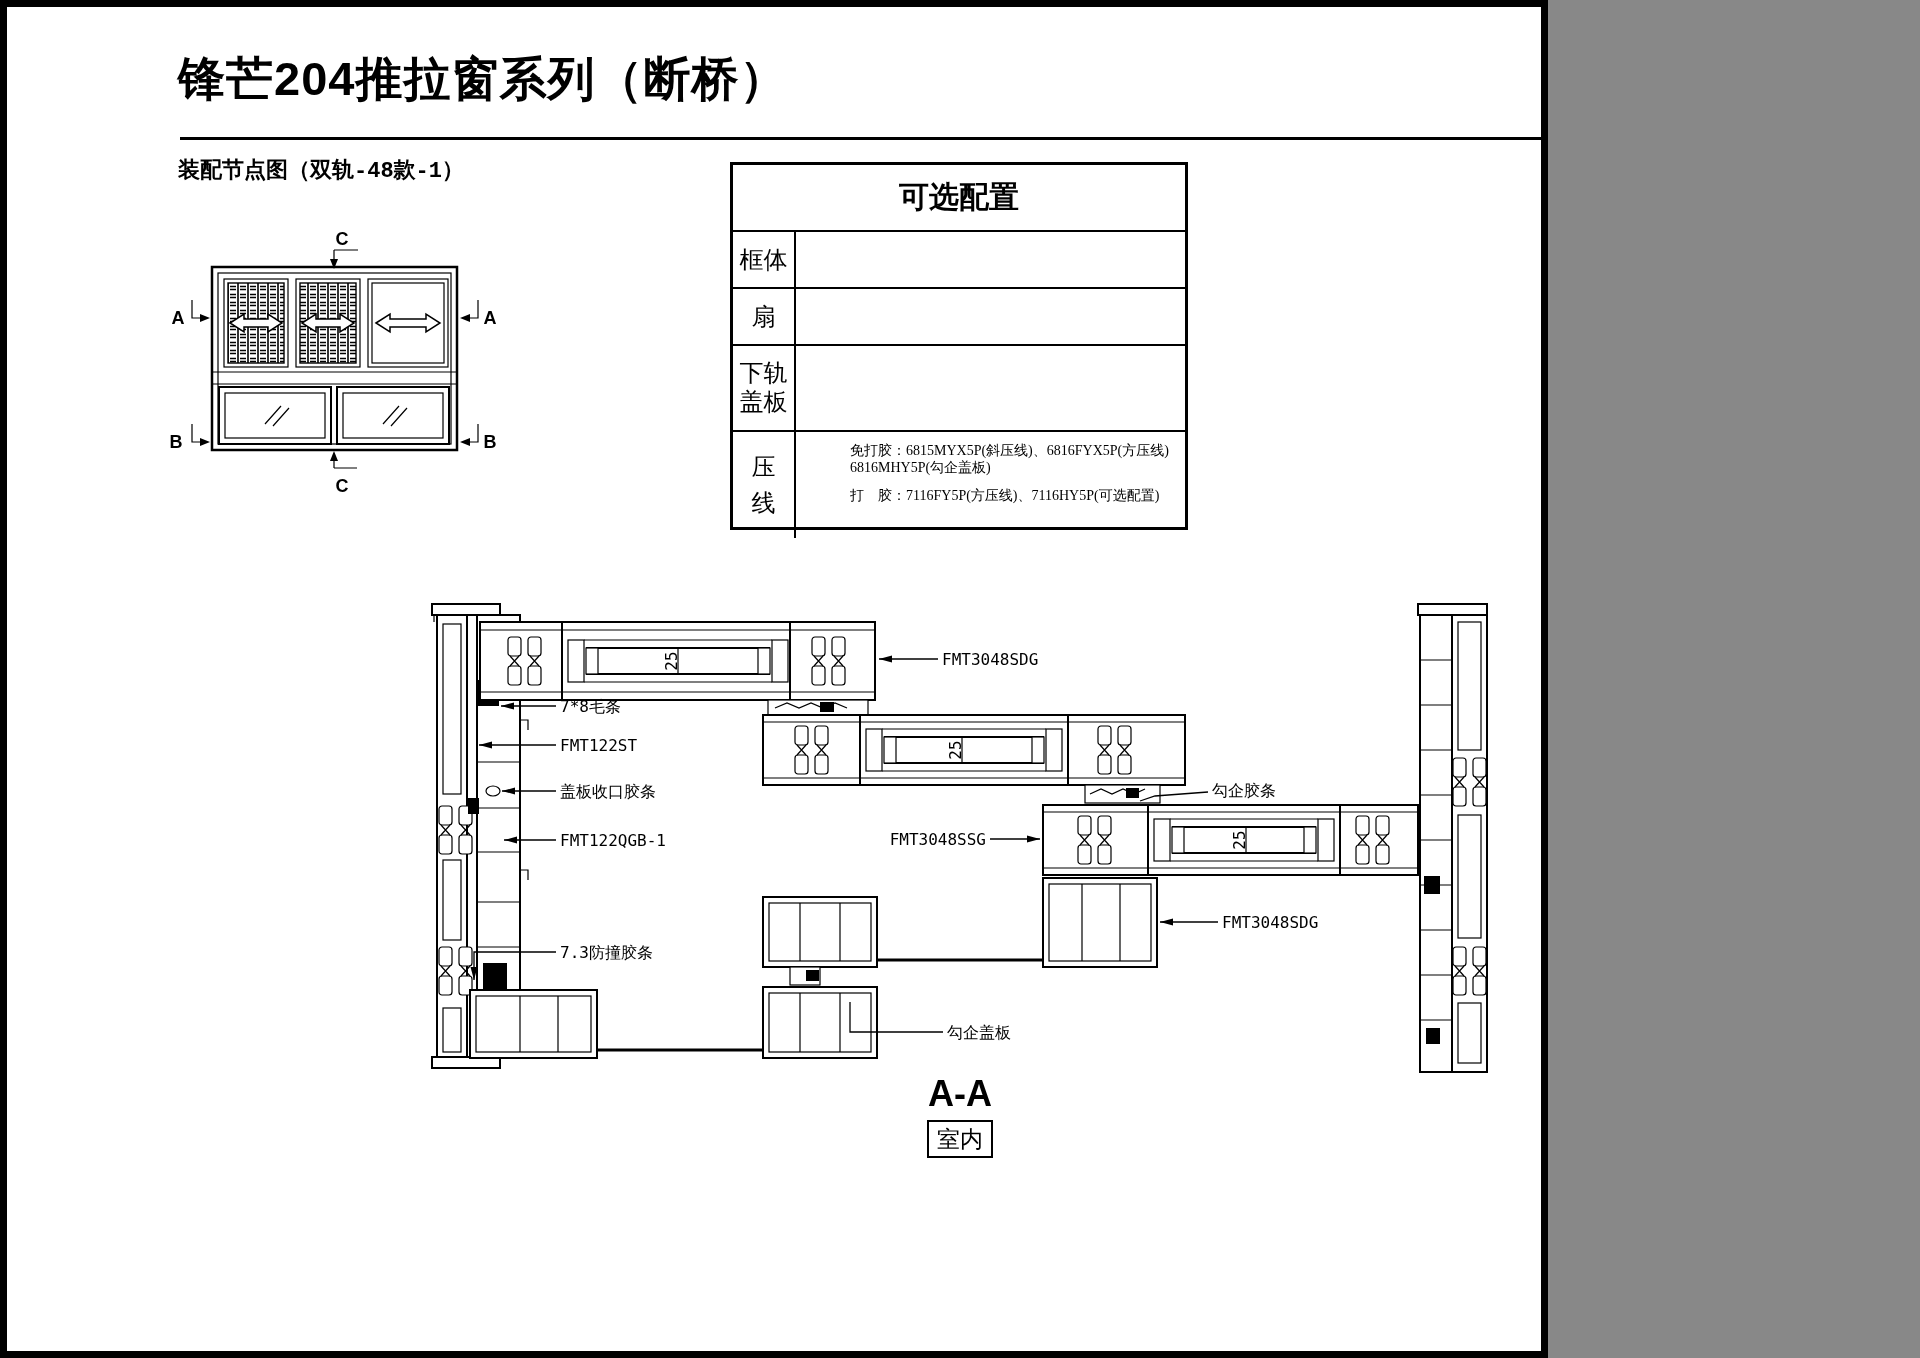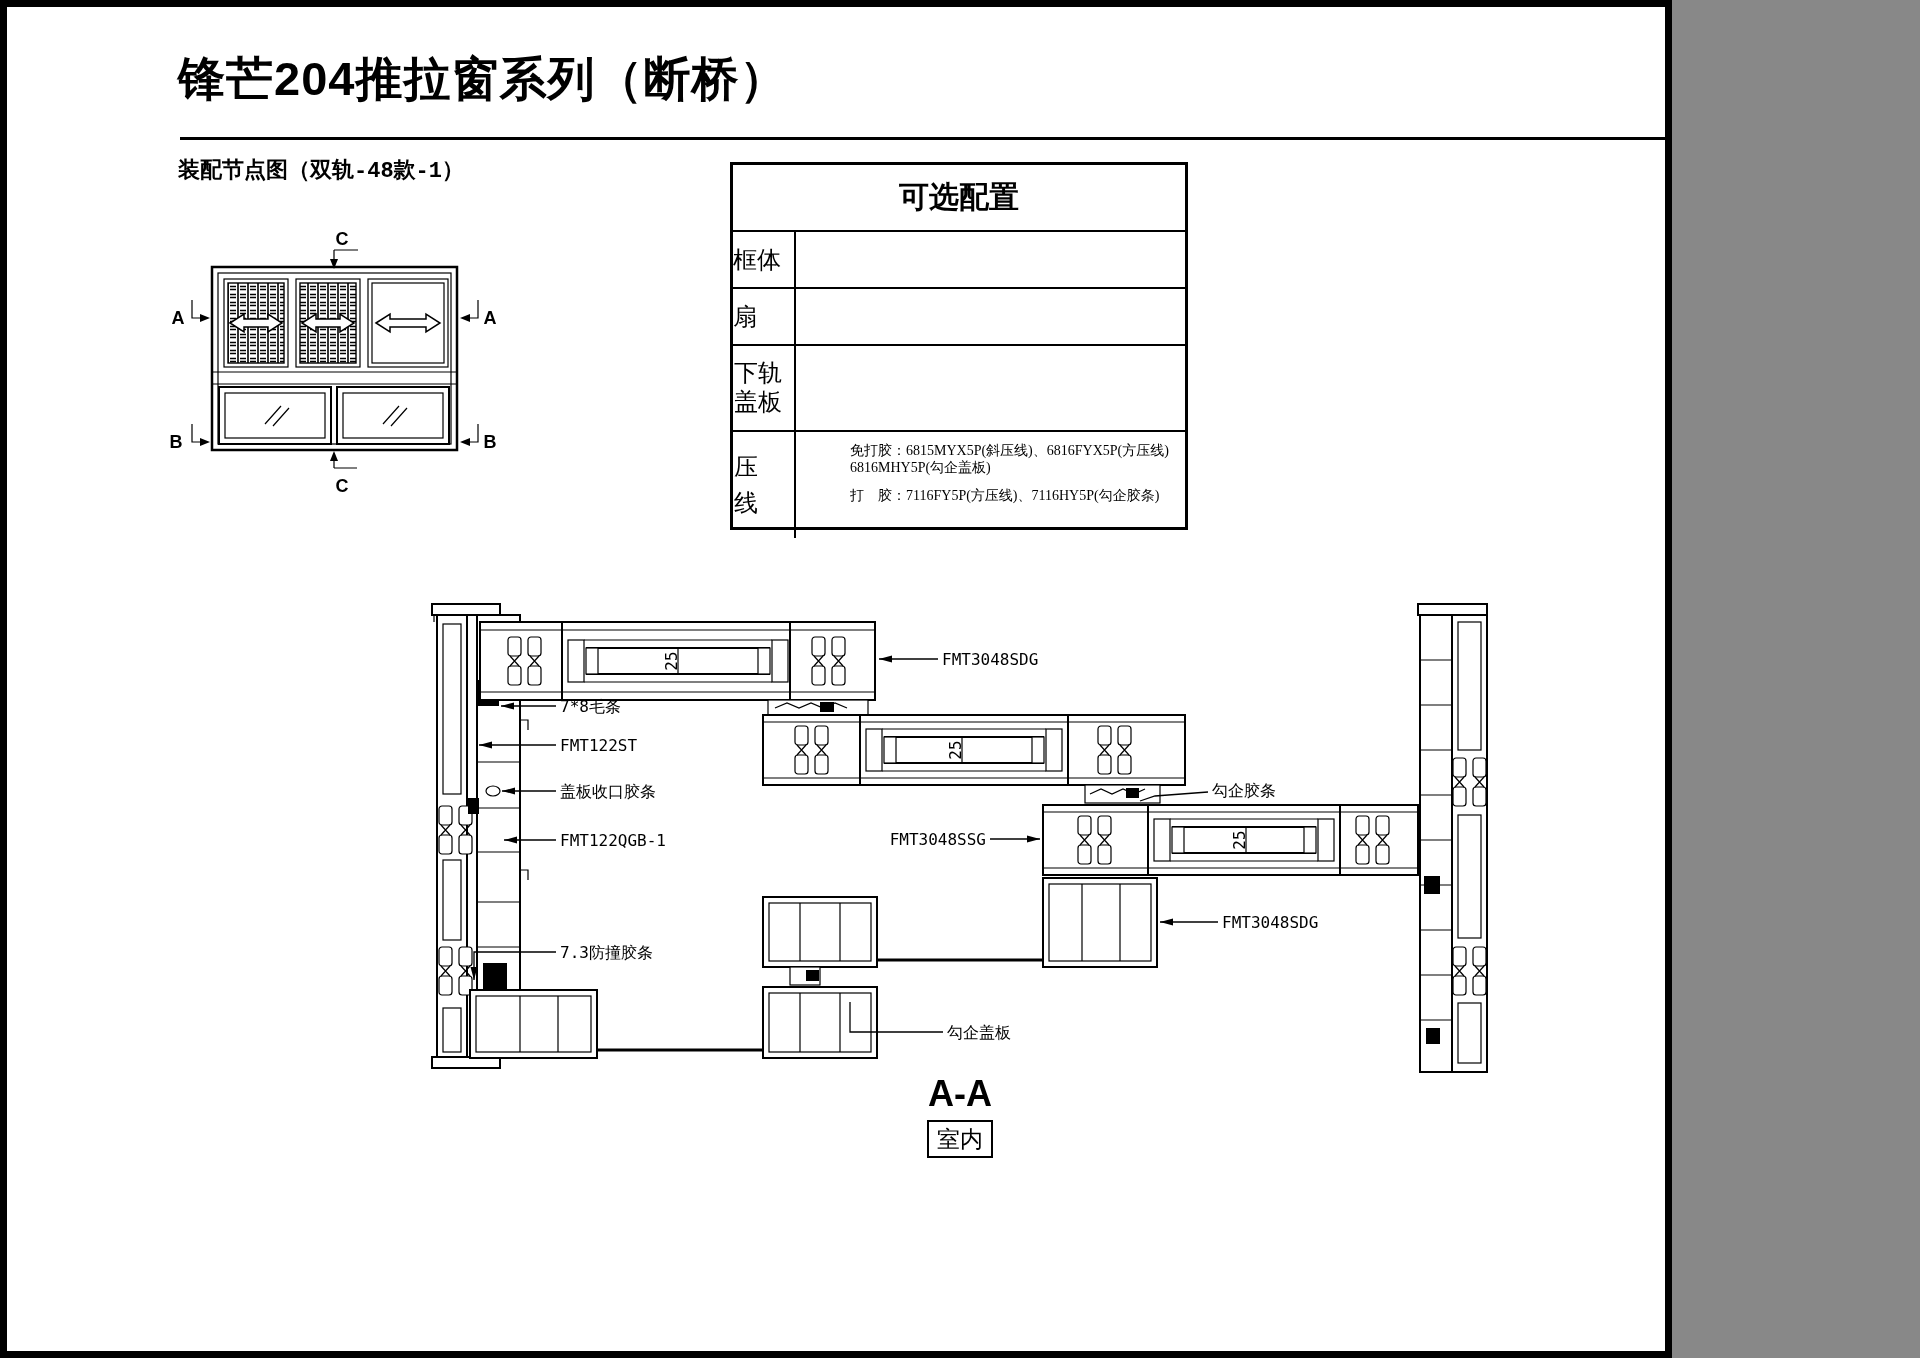--- a/index.html
+++ b/index.html
@@ -1,30 +1,30 @@
 <!DOCTYPE html>
 <html><head>
 <meta charset="utf-8">
 <style>
   html,body{margin:0;padding:0;background:#888;}
-  .page{position:relative;width:1672px;height:1358px;background:#fff;overflow:hidden;
+  .page{position:relative;width:1548px;height:1358px;background:#fff;overflow:hidden;
         font-family:"Liberation Sans",sans-serif;color:#000;}
   .page-frame{position:absolute;inset:0;border:7px solid #000;pointer-events:none;z-index:50;}
   .doc-title{position:absolute;left:178px;top:48px;font-size:47px;font-weight:bold;letter-spacing:1px;}
   .rule{position:absolute;left:180px;top:137px;width:1567px;height:3px;background:#000;}
   .doc-subtitle{position:absolute;left:178px;top:155px;font-size:22px;font-weight:600;font-family:Liberation Mono, monospace;}
   .pagenum{position:absolute;left:1683px;top:1228px;font-size:18px;font-weight:500;}
 
   
   .cfg{position:absolute;left:730px;top:162px;width:458px;height:368px;border:3px solid #000;box-sizing:border-box;}
   .cfg-title{height:65px;border-bottom:2px solid #000;display:flex;align-items:center;justify-content:center;
              font-size:30px;font-weight:600;}
   .cfg-row{display:flex;border-bottom:2px solid #000;}
   .cfg-row:last-child{border-bottom:none;}
-  .cfg-label{width:61px;border-right:2px solid #000;display:flex;align-items:center;
+  .cfg-label{width:61px;border-right:2px solid #000;display:flex;align-items:center;justify-content:center;
              font-size:24px;flex:none;}
   .cfg-label .wrap2{width:50px;text-align:center;line-height:1.2;}
   .cfg-label .wrap1{width:26px;text-align:center;line-height:1.5;}
   .cfg-val{flex:1;}
   .r1{height:55px;} .r2{height:55px;} .r3{height:84px;} .r4{height:106px;gap:40px;}
   .ya-lines{padding:10px 8px 0 14px;font-family:"Liberation Serif","DejaVu Serif",serif;font-size:14px;line-height:17px;}
   .ya-line3{margin-top:11px;}
 
   
   svg.overlay{position:absolute;left:0;top:0;}
@@ -72,21 +72,21 @@
         </div>
       <div class="cfg-val"></div>
     </div>
     <div class="cfg-row r4">
       <div class="cfg-label">
           <span class="wrap1">压线</span>
         </div>
       <div class="cfg-val ya-lines">
         <div>免打胶：6815MYX5P(斜压线)、6816FYX5P(方压线)</div>
         <div>6816MHY5P(勾企盖板)</div>
-        <div class="ya-line3">打　胶：7116FY5P(方压线)、7116HY5P(勾企胶条)</div>
+        <div class="ya-line3">打　胶：7116FY5P(方压线)、7116HY5P(可选配置)</div>
       </div>
     </div>
   </div>
 
   <svg class="overlay" width="1920" height="1358" viewBox="0 0 1920 1358" xmlns="http://www.w3.org/2000/svg" xmlns:xlink="http://www.w3.org/1999/xlink">
     <defs>
       <marker id="mArr" markerWidth="14" markerHeight="9" refX="13" refY="4.5" orient="auto" markerUnits="userSpaceOnUse">
         <path d="M0,1 L13,4.5 L0,8 Z" fill="#000"></path>
       </marker>
       <pattern id="meshPat" width="10" height="8" patternUnits="userSpaceOnUse">

